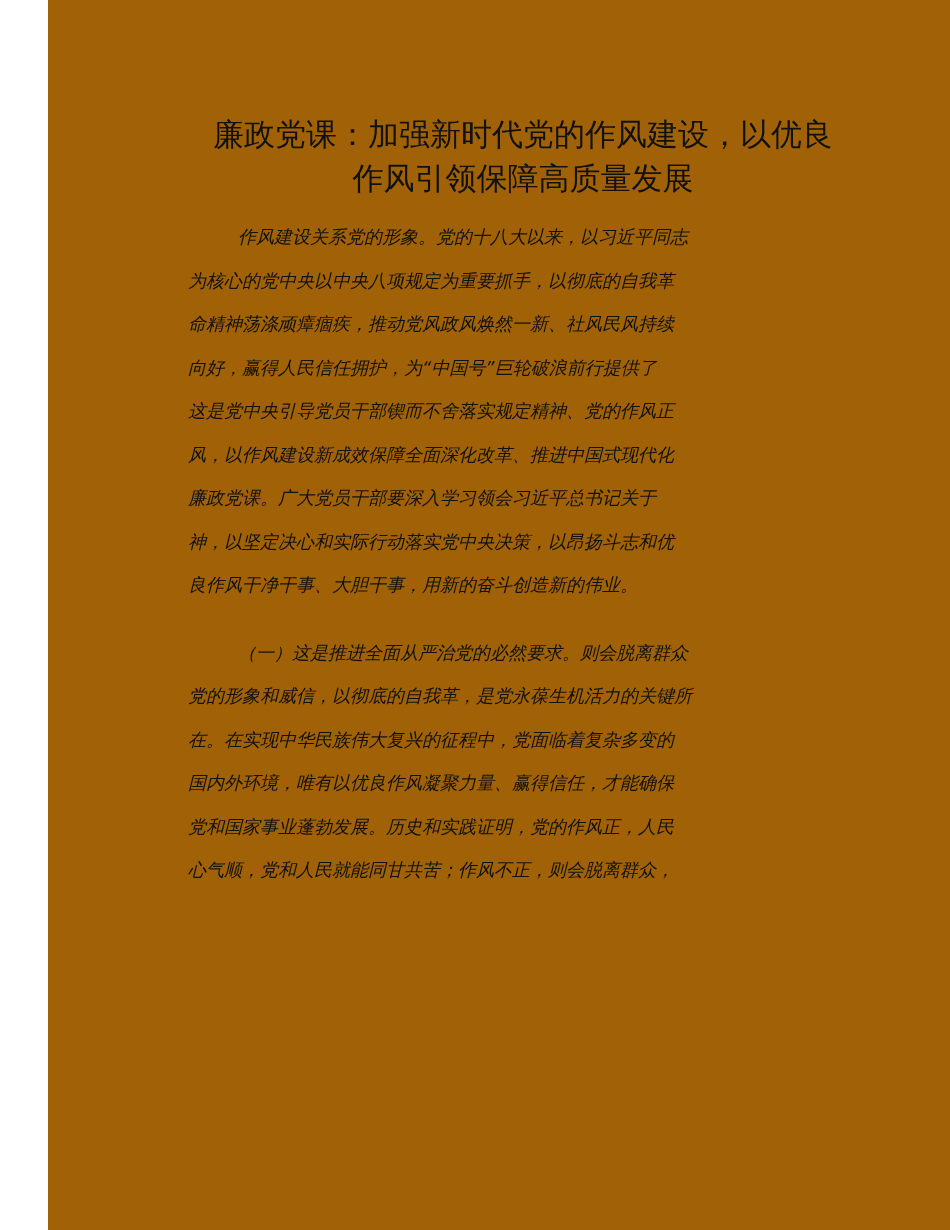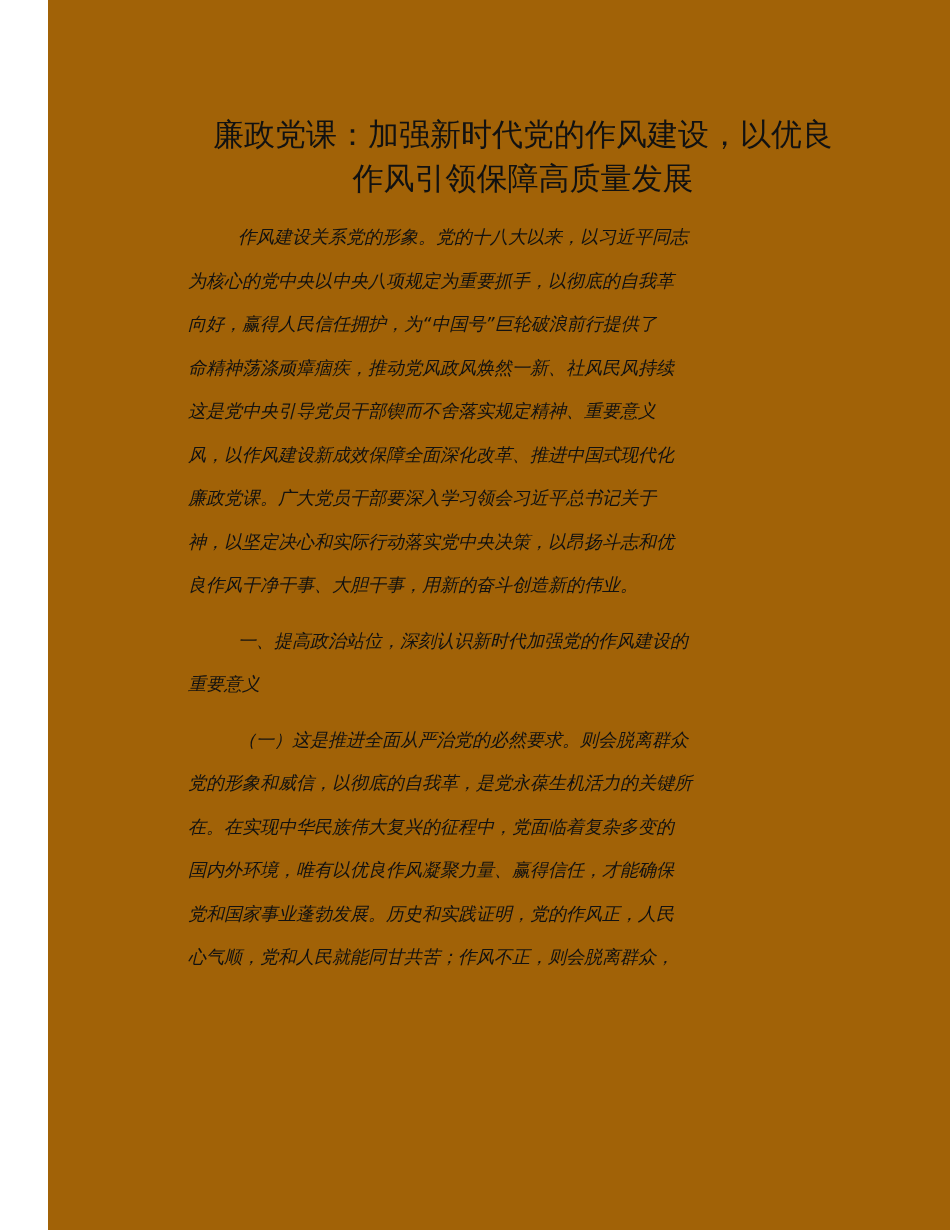--- a/index.html
+++ b/index.html
@@ -66,35 +66,31 @@
   <div class="title">
     <span class="line">廉政党课：加强新时代党的作风建设，以优良</span>
     <span class="line">作风引领保障高质量发展</span>
   </div>
 
   <div class="body-text">
 
     <div>
       <span class="line indent">作风建设关系党的形象。党的十八大以来，以习近平同志</span>
       <span class="line">为核心的党中央以中央八项规定为重要抓手，以彻底的自我革</span>
+      <span class="line">命精神荡涤顽瘴痼疾，推动党风政风焕然一新、社风民风持续</span>
       <span class="line">向好，赢得人民信任拥护，为“中国号”巨轮破浪前行提供了</span>
-      <span class="line">命精神荡涤顽瘴痼疾，推动党风政风焕然一新、社风民风持续</span>
-      <span class="line">这是党中央引导党员干部锲而不舍落实规定精神、重要意义</span>
+      <span class="line">这是党中央引导党员干部锲而不舍落实规定精神、党的作风正</span>
       <span class="line">风，以作风建设新成效保障全面深化改革、推进中国式现代化</span>
       <span class="line">廉政党课。广大党员干部要深入学习领会习近平总书记关于</span>
       <span class="line">神，以坚定决心和实际行动落实党中央决策，以昂扬斗志和优</span>
       <span class="line">良作风干净干事、大胆干事，用新的奋斗创造新的伟业。</span>
     </div>
 
     <div class="para-gap"></div>
 
-    <div>
-      <span class="line indent">一、提高政治站位，深刻认识新时代加强党的作风建设的</span>
-      <span class="line">重要意义</span>
-    </div>
 
     <div class="para-gap"></div>
 
     <div>
       <span class="line indent">（一）这是推进全面从严治党的必然要求。则会脱离群众</span>
       <span class="line">党的形象和威信，以彻底的自我革，是党永葆生机活力的关键所</span>
       <span class="line">在。在实现中华民族伟大复兴的征程中，党面临着复杂多变的</span>
       <span class="line">国内外环境，唯有以优良作风凝聚力量、赢得信任，才能确保</span>
       <span class="line">党和国家事业蓬勃发展。历史和实践证明，党的作风正，人民</span>
       <span class="line">心气顺，党和人民就能同甘共苦；作风不正，则会脱离群众，</span>

